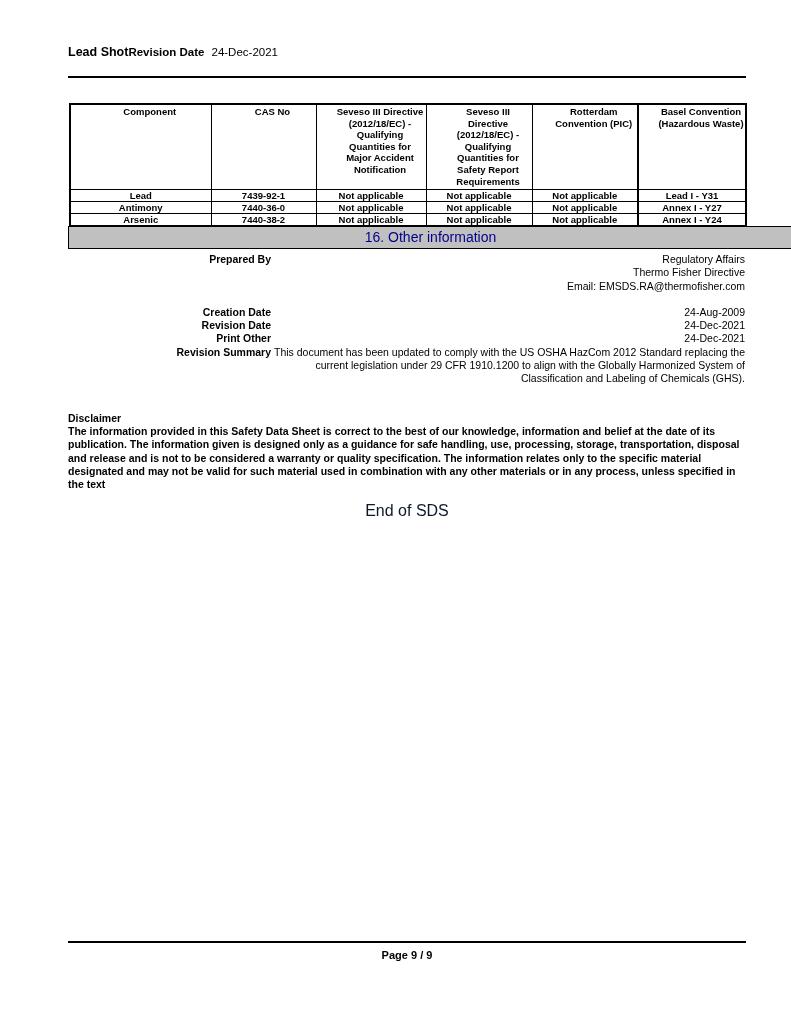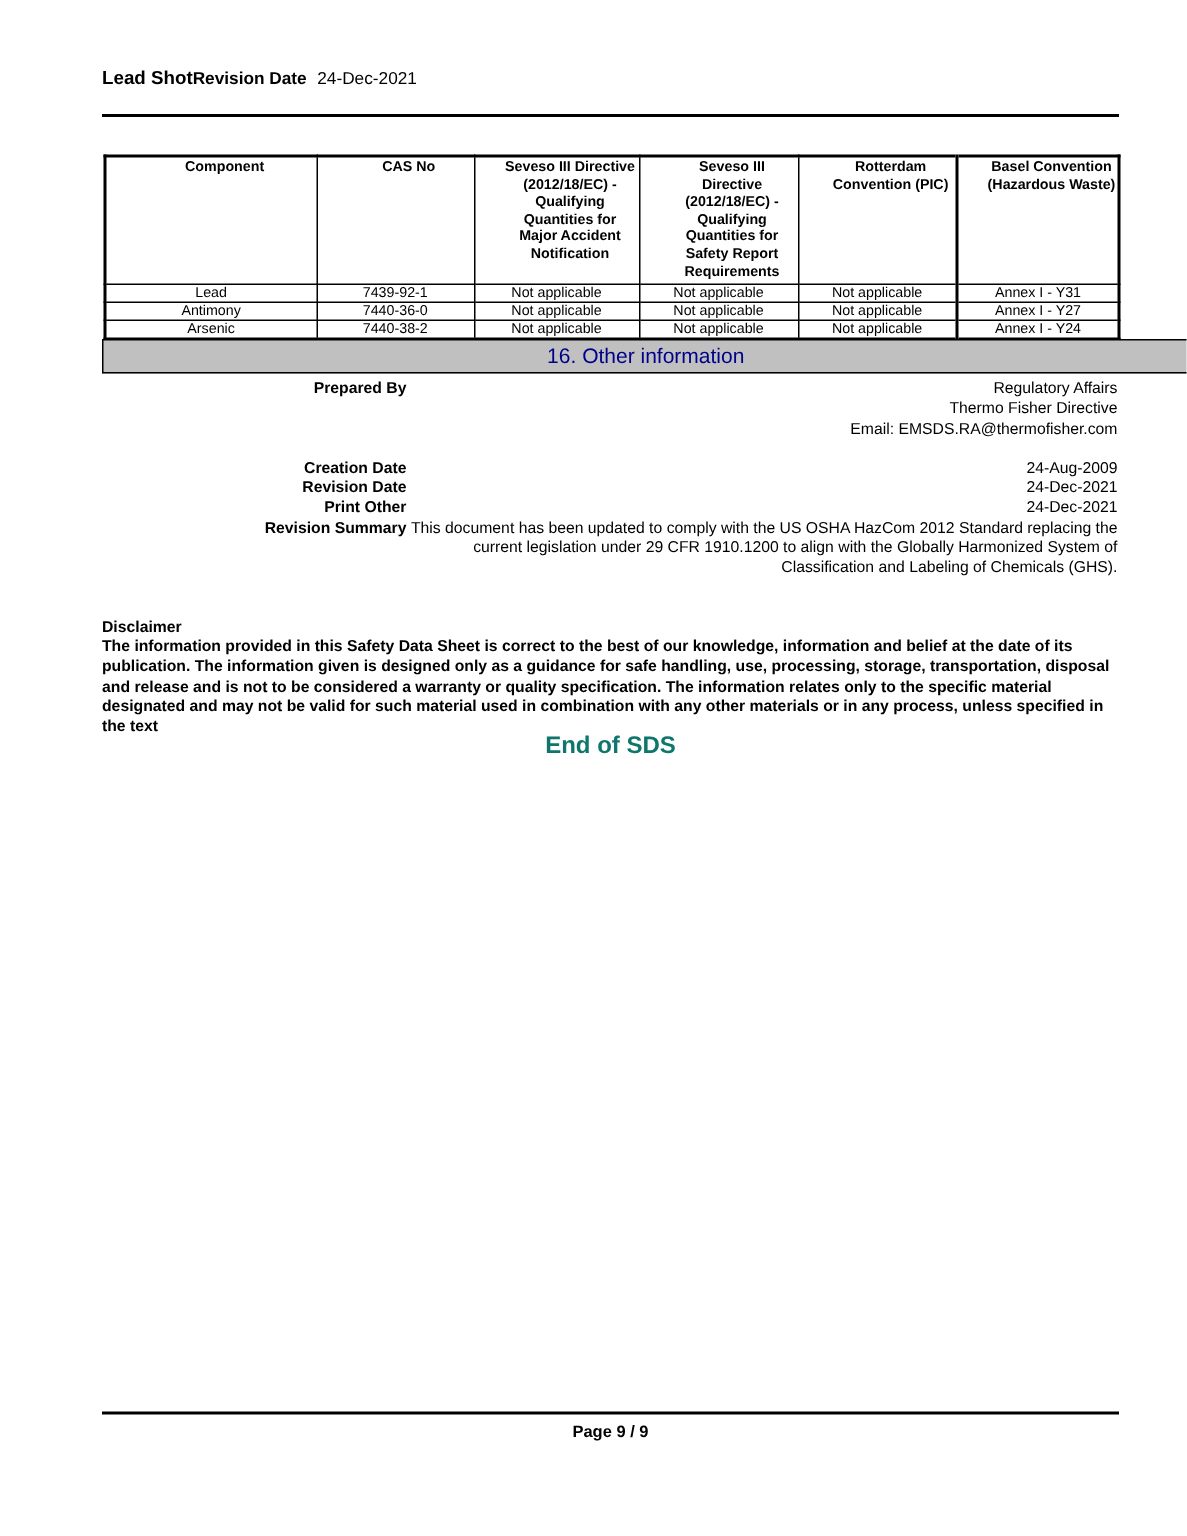--- a/index.html
+++ b/index.html
@@ -55,21 +55,21 @@
     overflow: hidden;
   }
   table.reg-table th {
     font-weight: bold;
     vertical-align: top;
     padding: 1px 1px 2px 19px;
     line-height: 11.6px;
     height: 60px;
   }
   table.reg-table td {
-    font-weight: normal;
+    font-weight: bold;
     height: 12px;
     line-height: 11px;
     padding: 0 14px;
   }
   table.reg-table th.col-basel, table.reg-table td.col-basel {
     border-left: 2px solid #000;
   }
 
   
   .section-bar {
@@ -103,24 +103,24 @@
     left: 68px; top: 400px; width: 678px;
     font-size: 10.5px;
     font-weight: bold;
     line-height: 13.2px;
     margin-top: 12px;
   }
 
   
   .end-of-sds {
     position: absolute;
-    left: 68px; top: 489px; width: 678px;
-    text-align: center;
-    color: #0f766e;
-    font-weight: bold;
+    left: 68px; top: 502px; width: 678px;
+    text-align: center;
+    color: #0f172a;
+    font-weight: normal;
     font-size: 16px;
   }
 
   
   .footer-rule {
     position: absolute;
     left: 68px; top: 941px; width: 678px;
     border-top: 2px solid #000;
   }
   .footer-text {
@@ -164,21 +164,21 @@
           <th class="col-basel">Basel Convention (Hazardous Waste)</th>
         </tr>
       </thead>
       <tbody>
         <tr>
           <td>Lead</td>
           <td>7439-92-1</td>
           <td>Not applicable</td>
           <td>Not applicable</td>
           <td>Not applicable</td>
-          <td class="col-basel">Annex I - Y31</td>
+          <td class="col-basel">Lead I - Y31</td>
         </tr>
         <tr>
           <td>Antimony</td>
           <td>7440-36-0</td>
           <td>Not applicable</td>
           <td>Not applicable</td>
           <td>Not applicable</td>
           <td class="col-basel">Annex I - Y27</td>
         </tr>
         <tr>

